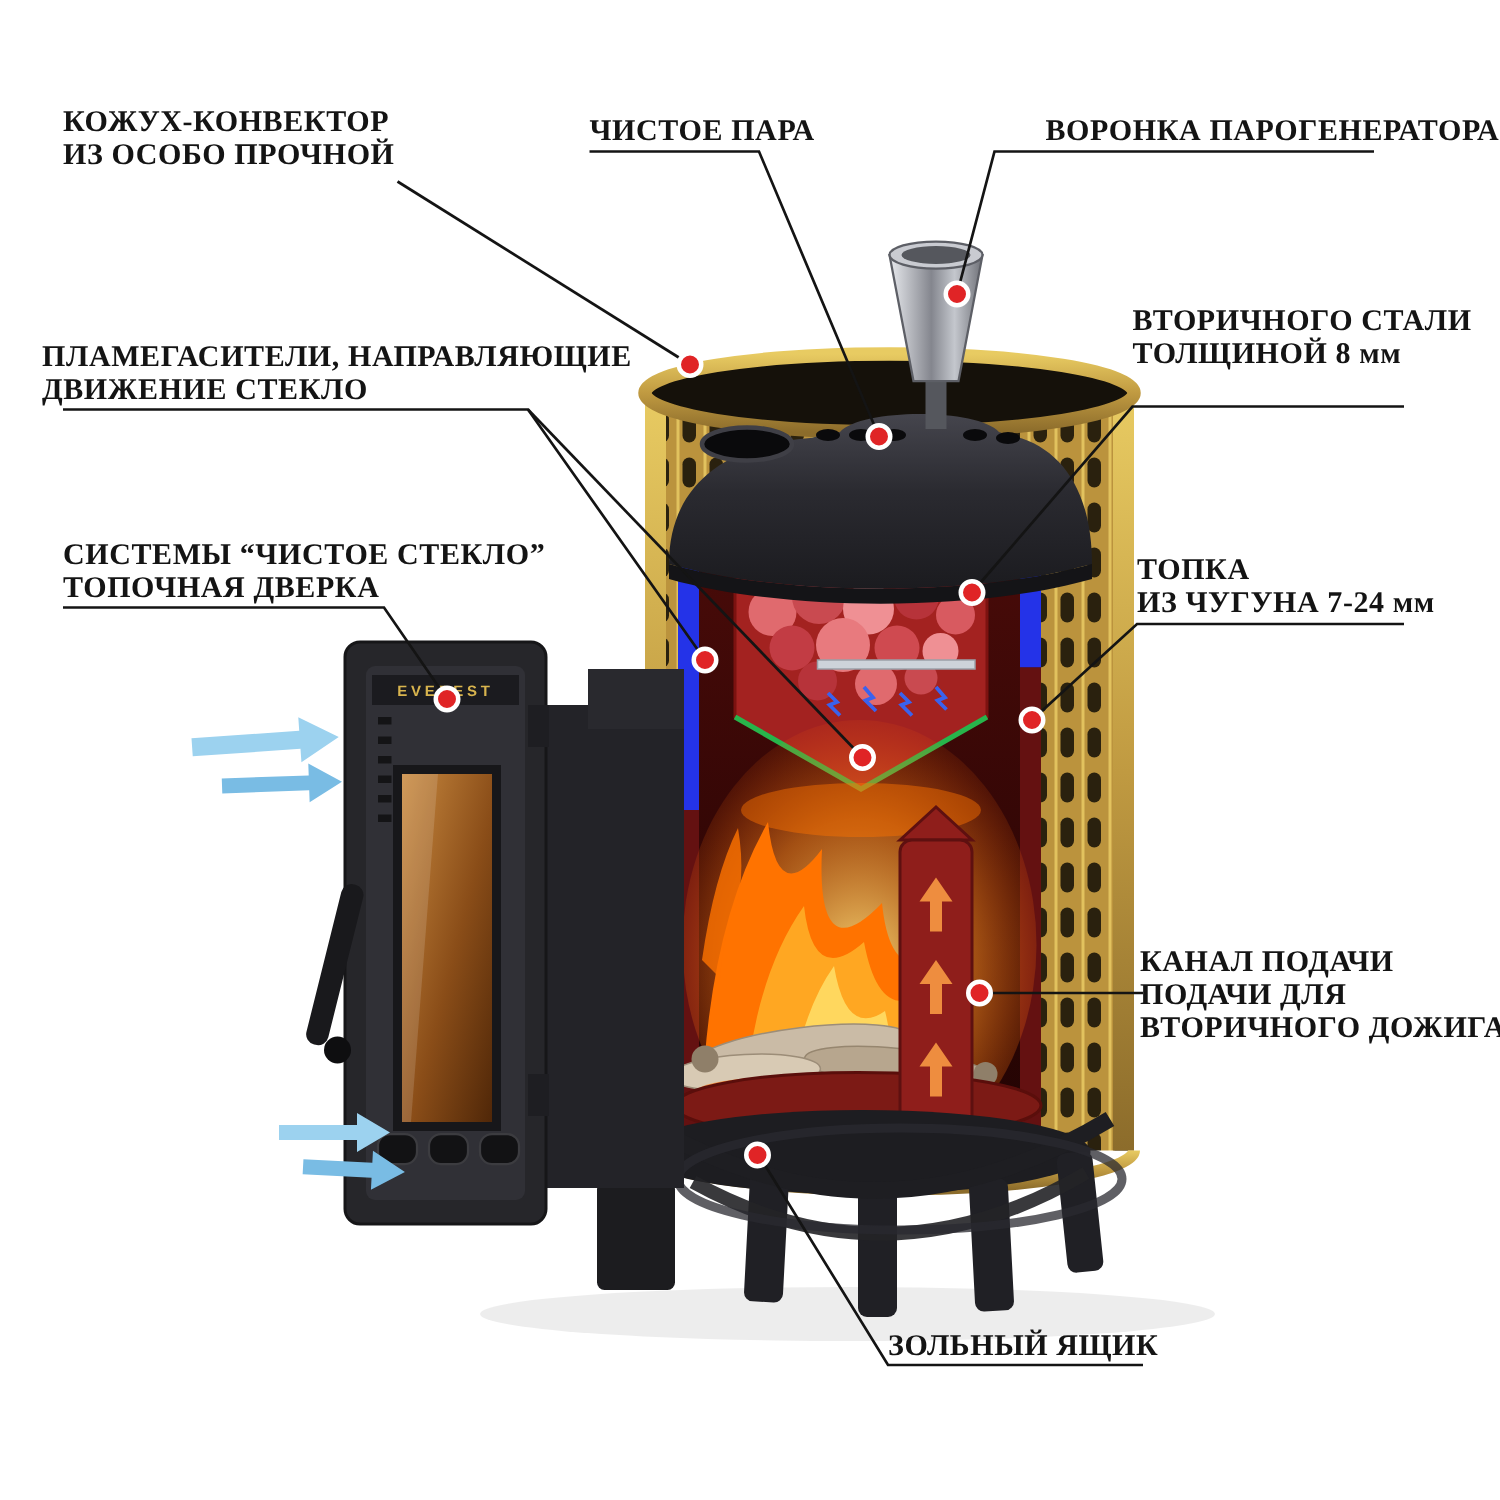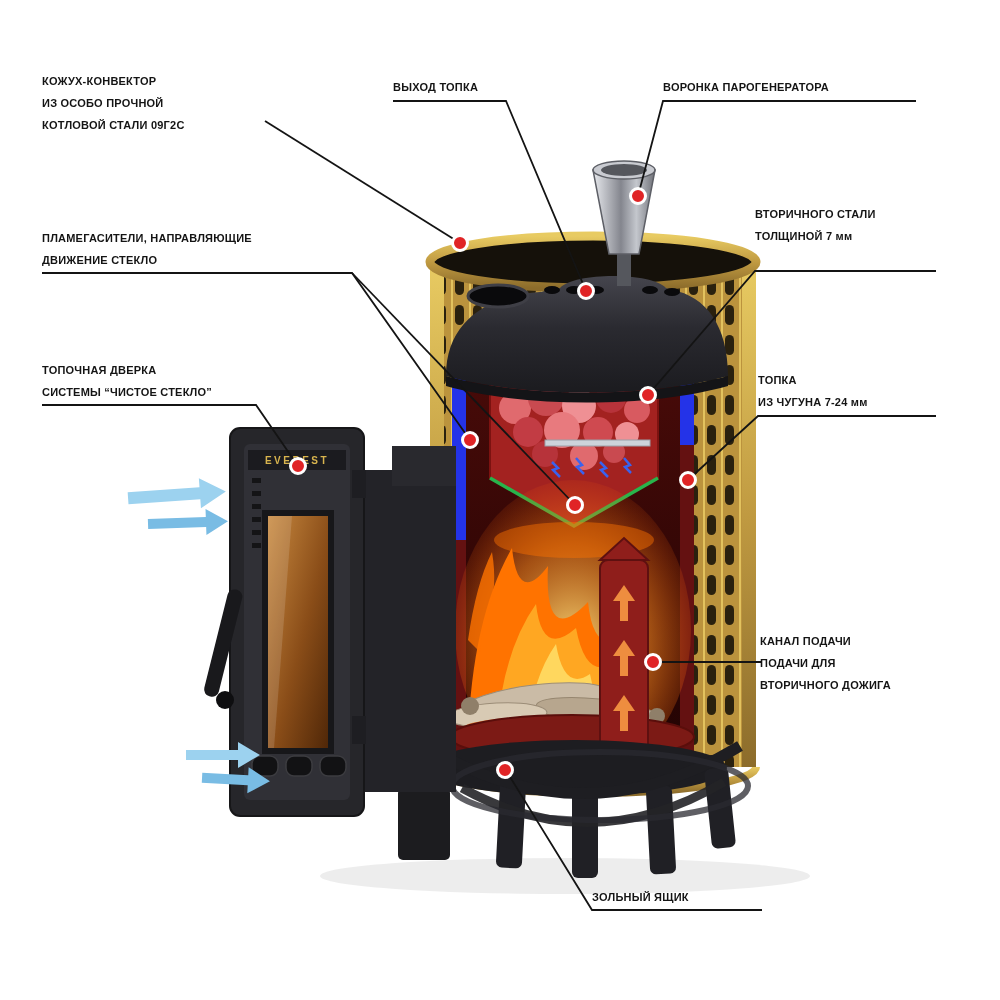--- a/index.html
+++ b/index.html
@@ -2,22 +2,22 @@
 <html><head>
 <meta charset="utf-8">
 <style>
   html,body{margin:0;padding:0;background:#ffffff;}
   #stage{
     position:relative;width:1000px;height:1000px;overflow:hidden;
     background:#ffffff;font-family:"Liberation Sans",sans-serif;
   }
   #art{position:absolute;left:0;top:0;width:1000px;height:1000px;}
   .callout{
-    position:absolute;font-weight:700;font-size:11px;line-height:22px;
-    color:#141414;letter-spacing:.02em;white-space:nowrap;
+    position:absolute;font-weight:700;font-size:20px;line-height:22px;
+    color:#141414;letter-spacing:.02em;white-space:nowrap;font-family:Liberation Serif, serif;
   }
   .callout span{display:block;}
 </style>
 </head>
 <body>
 
 <div id="stage">
 
 <svg id="art" viewBox="0 0 1000 1000">
   <defs>
@@ -238,44 +238,43 @@
     <circle cx="648" cy="395" r="7.5"></circle>
     <circle cx="688" cy="480" r="7.5"></circle>
     <circle cx="653" cy="662" r="7.5"></circle>
     <circle cx="505" cy="770" r="7.5"></circle>
   </g>
 </svg>
 
 <div class="callout" style="left:42px;top:70px">
   <span>КОЖУХ-КОНВЕКТОР</span>
   <span>ИЗ ОСОБО ПРОЧНОЙ</span>
-  <span>КОТЛОВОЙ СТАЛИ 09Г2С</span>
 </div>
 
 <div class="callout" style="left:393px;top:76px">
-  <span>ВЫХОД ТОПКА</span>
-</div>
-
-<div class="callout" style="left:663px;top:76px">
+  <span>ЧИСТОЕ ПАРА</span>
+</div>
+
+<div class="callout" style="left:697px;top:76px">
   <span>ВОРОНКА ПАРОГЕНЕРАТОРА</span>
 </div>
 
-<div class="callout" style="left:42px;top:227px">
+<div class="callout" style="left:28px;top:227px">
   <span>ПЛАМЕГАСИТЕЛИ, НАПРАВЛЯЮЩИЕ</span>
   <span>ДВИЖЕНИЕ СТЕКЛО</span>
 </div>
 
 <div class="callout" style="left:42px;top:359px">
+  <span>СИСТЕМЫ “ЧИСТОЕ СТЕКЛО”</span>
   <span>ТОПОЧНАЯ ДВЕРКА</span>
-  <span>СИСТЕМЫ “ЧИСТОЕ СТЕКЛО”</span>
 </div>
 
 <div class="callout" style="left:755px;top:203px">
   <span>ВТОРИЧНОГО СТАЛИ</span>
-  <span>ТОЛЩИНОЙ 7 мм</span>
+  <span>ТОЛЩИНОЙ 8 мм</span>
 </div>
 
 <div class="callout" style="left:758px;top:369px">
   <span>ТОПКА</span>
   <span>ИЗ ЧУГУНА 7-24 мм</span>
 </div>
 
 <div class="callout" style="left:760px;top:630px">
   <span>КАНАЛ ПОДАЧИ</span>
   <span>ПОДАЧИ ДЛЯ</span>

